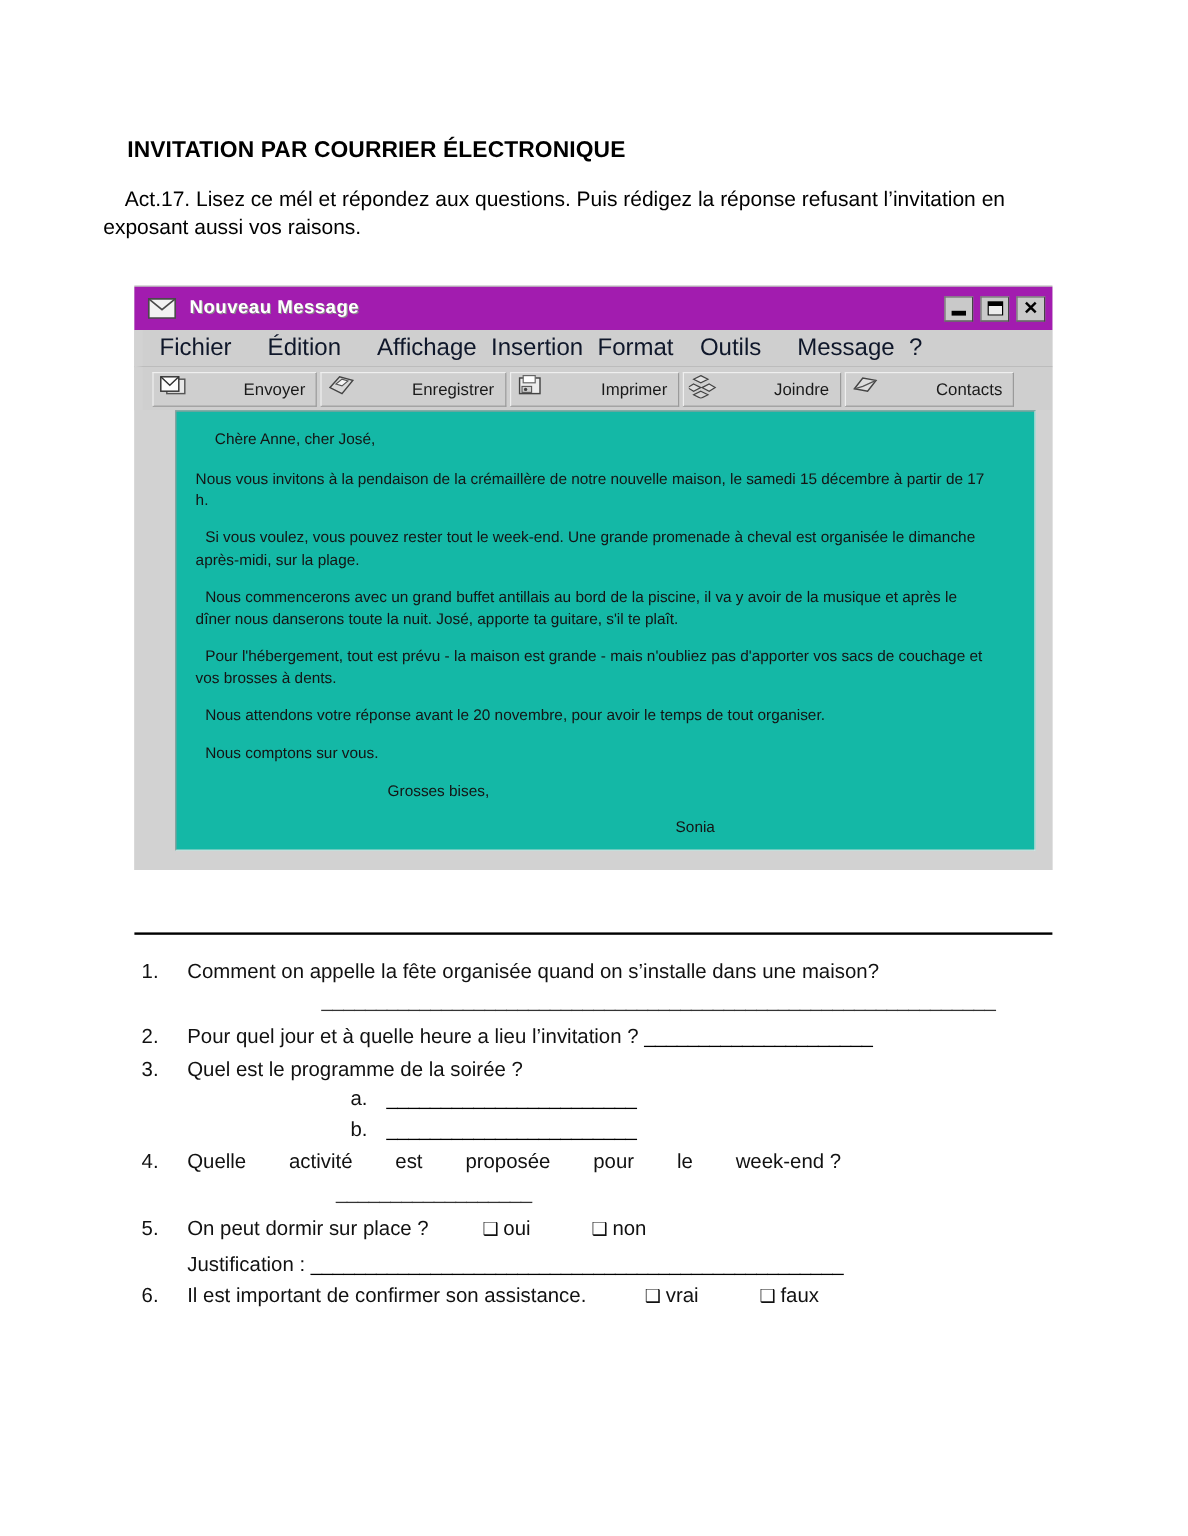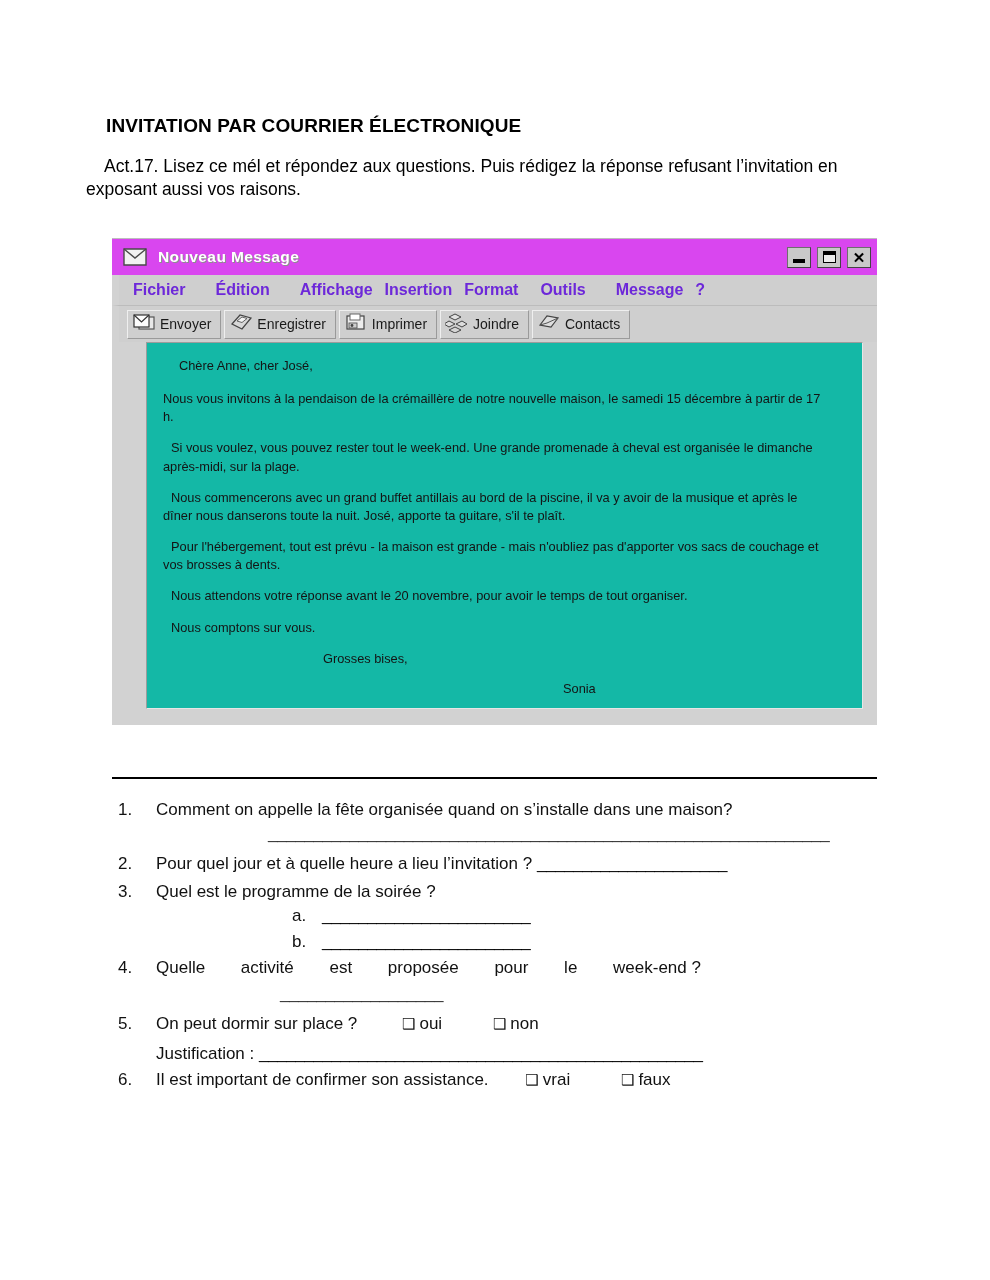--- a/index.html
+++ b/index.html
@@ -47,21 +47,21 @@
     position: absolute;
     left: 112px;
     top: 238px;
     width: 765px;
     background: #d2d2d2;
     border-top: 1px solid #bdbdbd;
   }
 
   .titlebar {
     height: 36px;
-    background: #d946ef;
+    background: #a21caf;
     display: flex;
     align-items: center;
     padding: 0 6px 0 10px;
     box-sizing: border-box;
   }
   .titlebar .tb-icon { width: 26px; height: 22px; margin-right: 10px; flex: none; }
   .titlebar .tb-text {
     color: #ffffff;
     font-size: 15.5px;
     font-weight: bold;
@@ -95,25 +95,24 @@
     height: 31px;
     background: #cfcfcf;
     border-bottom: 1px solid #bcbcbc;
     display: flex;
     align-items: center;
     padding-left: 14px;
     border-left: 7px solid #d2d2d2;
     box-sizing: border-box;
   }
   .menu-item {
-    font-size: 16px;
-    color: #6d28d9;
+    font-size: 20px;
+    color: #0f172a;
     margin-right: 22px;
     white-space: nowrap;
-    font-weight: bold;
   }
   .menu-item.tight { margin-right: 12px; }
   .menu-item.wide { margin-right: 30px; }
 
   
   .toolbar {
     height: 36px;
     background: #cfcfcf;
     display: flex;
     align-items: center;
@@ -125,20 +124,21 @@
     display: flex;
     align-items: center;
     height: 29px;
     padding: 0 9px 0 4px;
     background: #cfcfcf;
     border: 1px solid #9a9a9a;
     border-top-color: #efefef;
     border-left-color: #efefef;
     margin-right: 3px;
     box-sizing: border-box;
+    gap: 43px;
   }
   .tool-btn svg { flex: none; margin-right: 4px; }
   .tool-btn .lbl { font-size: 14px; color: #1a1a1a; white-space: nowrap; }
 
   
   .fields {
     background: #d2d2d2;
     padding: 8px 14px 6px 22px;
   }
   .field-row {
@@ -437,21 +437,21 @@
       </span>
     </div>
     <div class="justif-row">
       <span>Justification :</span>
       <span class="ansline">_________________________________________________</span>
     </div>
 
     <div class="q-row">
       <span class="q-num">6.</span>
       <span class="q-text">
-        <span style="margin-right:32px">Il est important de confirmer son assistance.</span>
+        <span style="margin-right:44px">Il est important de confirmer son assistance.</span>
         <span class="opt"><span class="cb">❑</span><span>vrai</span></span>
         <span class="opt"><span class="cb">❑</span><span>faux</span></span>
       </span>
     </div>
 
   </div>
 
 </div>
 
 </body></html>

